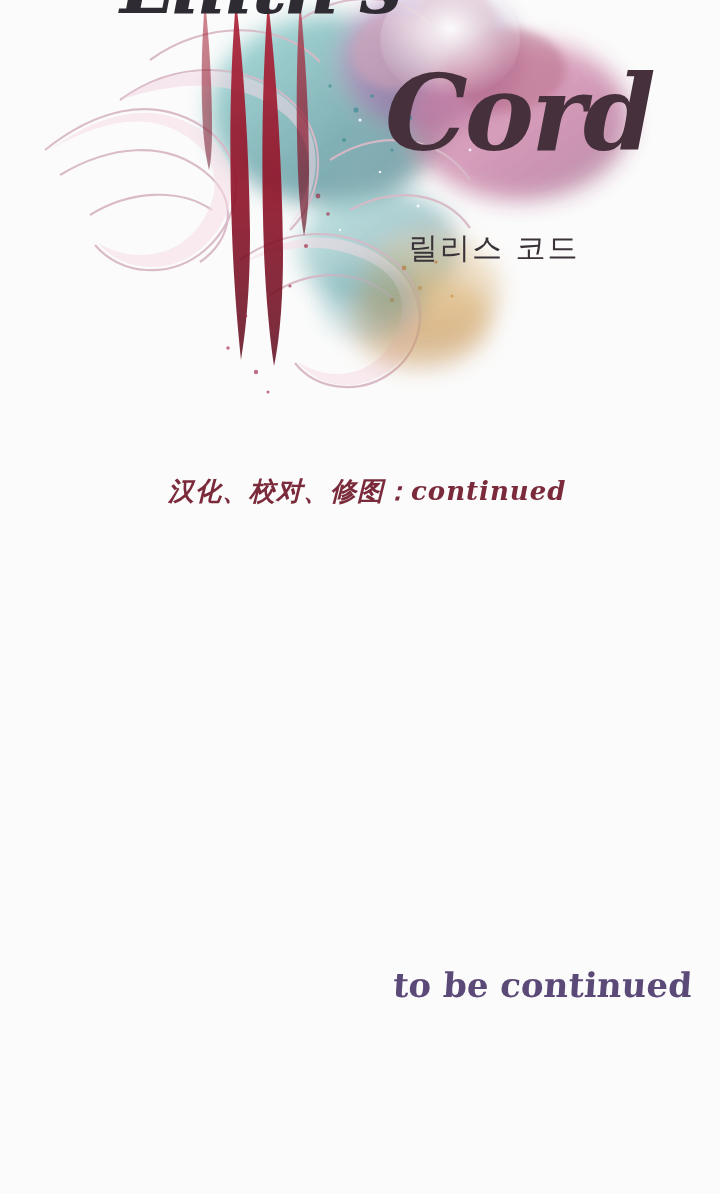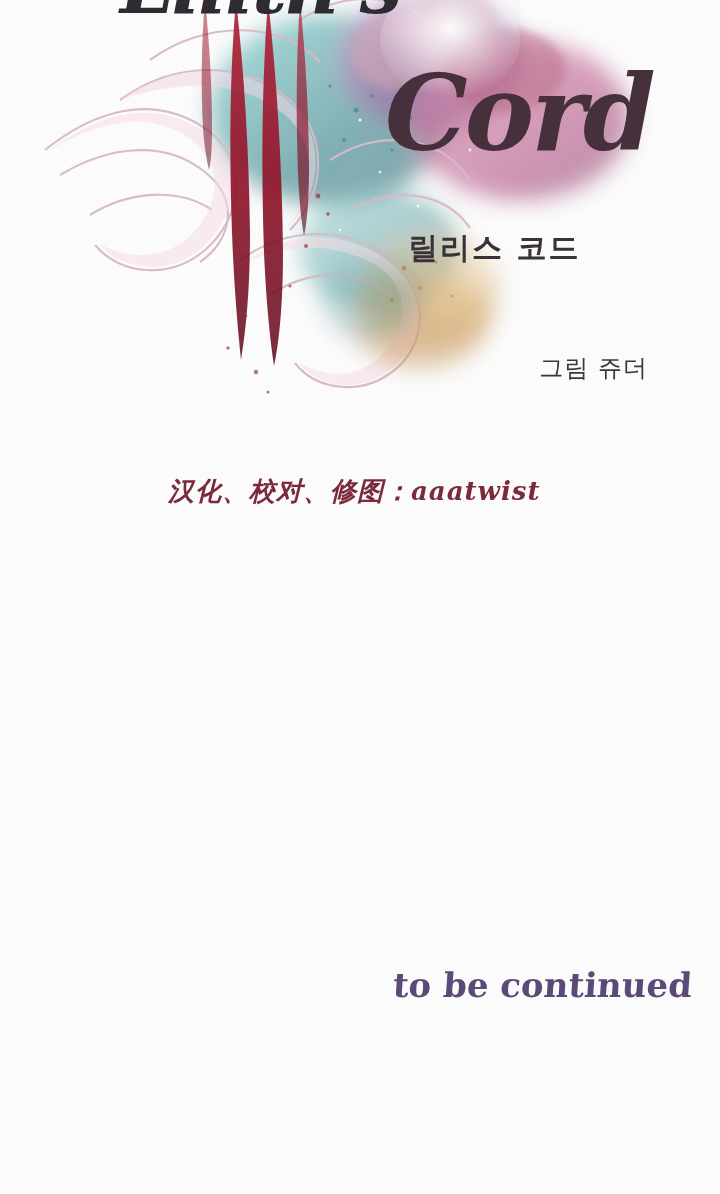--- a/index.html
+++ b/index.html
@@ -62,21 +62,21 @@
     font-style: italic;
     letter-spacing: -3px;
     color: #46303c;
   }
   .logo-kr {
     position: absolute;
     left: 408px;
     top: 228px;
     font-family: "DejaVu Sans", sans-serif;
     font-size: 30px;
-    font-weight: 700;
+    font-weight: 400;
     letter-spacing: 2px;
     color: #3a3239;
   }
 
   
   .credits {
     position: absolute;
     right: 72px;
     top: 352px;
     text-align: right;
@@ -244,20 +244,19 @@
     </svg>
   </div>
 
   <div class="title-logo">
     <div class="logo-word-1">Lilith's</div>
     <div class="logo-word-2">Cord</div>
   </div>
   <div class="logo-kr">릴리스 코드</div>
 
   <div class="credits">
-    <div>그림 쥬더</div>
   </div>
 
-  <div class="translator">汉化、校对、修图：aaatwist</div>
+  <div class="translator">汉化、校对、修图：continued</div>
 
   <div class="to-be-continued">to be continued</div>
 
 </div>
 
 </body></html>

